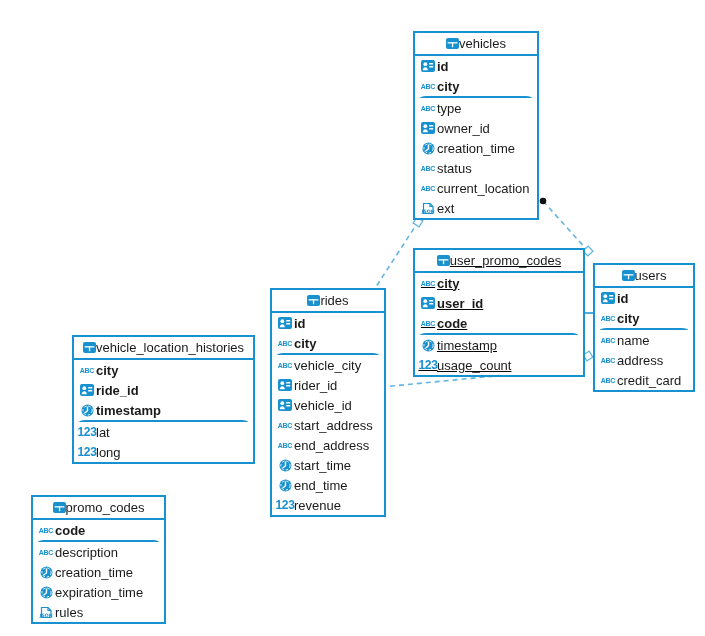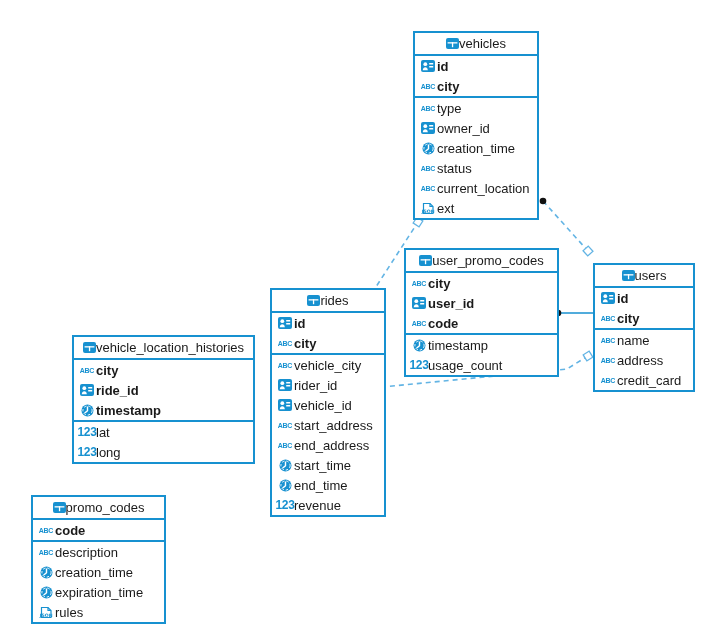--- a/index.html
+++ b/index.html
@@ -23,21 +23,21 @@
     display:flex;align-items:center;justify-content:center;
     border-bottom:2px solid var(--accent);
     background:#ffffff;
   }
   .ttitle{
     font-size:13px;
     color:#1a1a1a;
     white-space:nowrap;
   }
   .keys .fname{font-weight:700;}
-  .fields{border-top:2px solid var(--accent);}
+  .fields{border-top:2px solid var(--accent);border-radius:11px;}
   .row{
     height:20px;
     display:flex;align-items:center;
     padding-left:4px;
     background:#ffffff;
   }
   .ficon{
     width:18px;min-width:18px;
     display:flex;align-items:center;justify-content:center;
   }
@@ -162,21 +162,21 @@
               <svg width="14" height="13">
                 <path d="M2.5 1.5 h6.5 l3 3 v7 h-9.5 z" fill="#fff" stroke="#1791d0" stroke-width="1.2"></path>
                 <path d="M9 1.5 v3 h3" fill="none" stroke="#1791d0" stroke-width="1.2"></path>
                 <text x="7.2" y="11" font-size="4.6" text-anchor="middle" fill="#1791d0" font-weight="bold" font-family="DejaVu Sans,sans-serif">JSON</text>
               </svg>
             </span>
             <span class="fname">ext</span>
           </div>
         </div>
   </div>
-      <div class="etable" style="left: 404px; top: 248px; width: 155px;">
+      <div class="etable" style="left: 413px; top: 248px; width: 172px; text-decoration: underline;">
     <div class="thead">
       <span class="ticon"><svg width="13" height="11">
               <rect width="13" height="11" rx="2" fill="#1791d0"></rect>
               <rect x="1.6" y="4.2" width="9.8" height="1.3" fill="#fff"></rect>
               <rect x="5.9" y="4.2" width="1.3" height="5" fill="#fff"></rect>
             </svg></span>
       <span class="ttitle">user_promo_codes</span>
     </div>
     <div class="keys">
           <div class="row">

